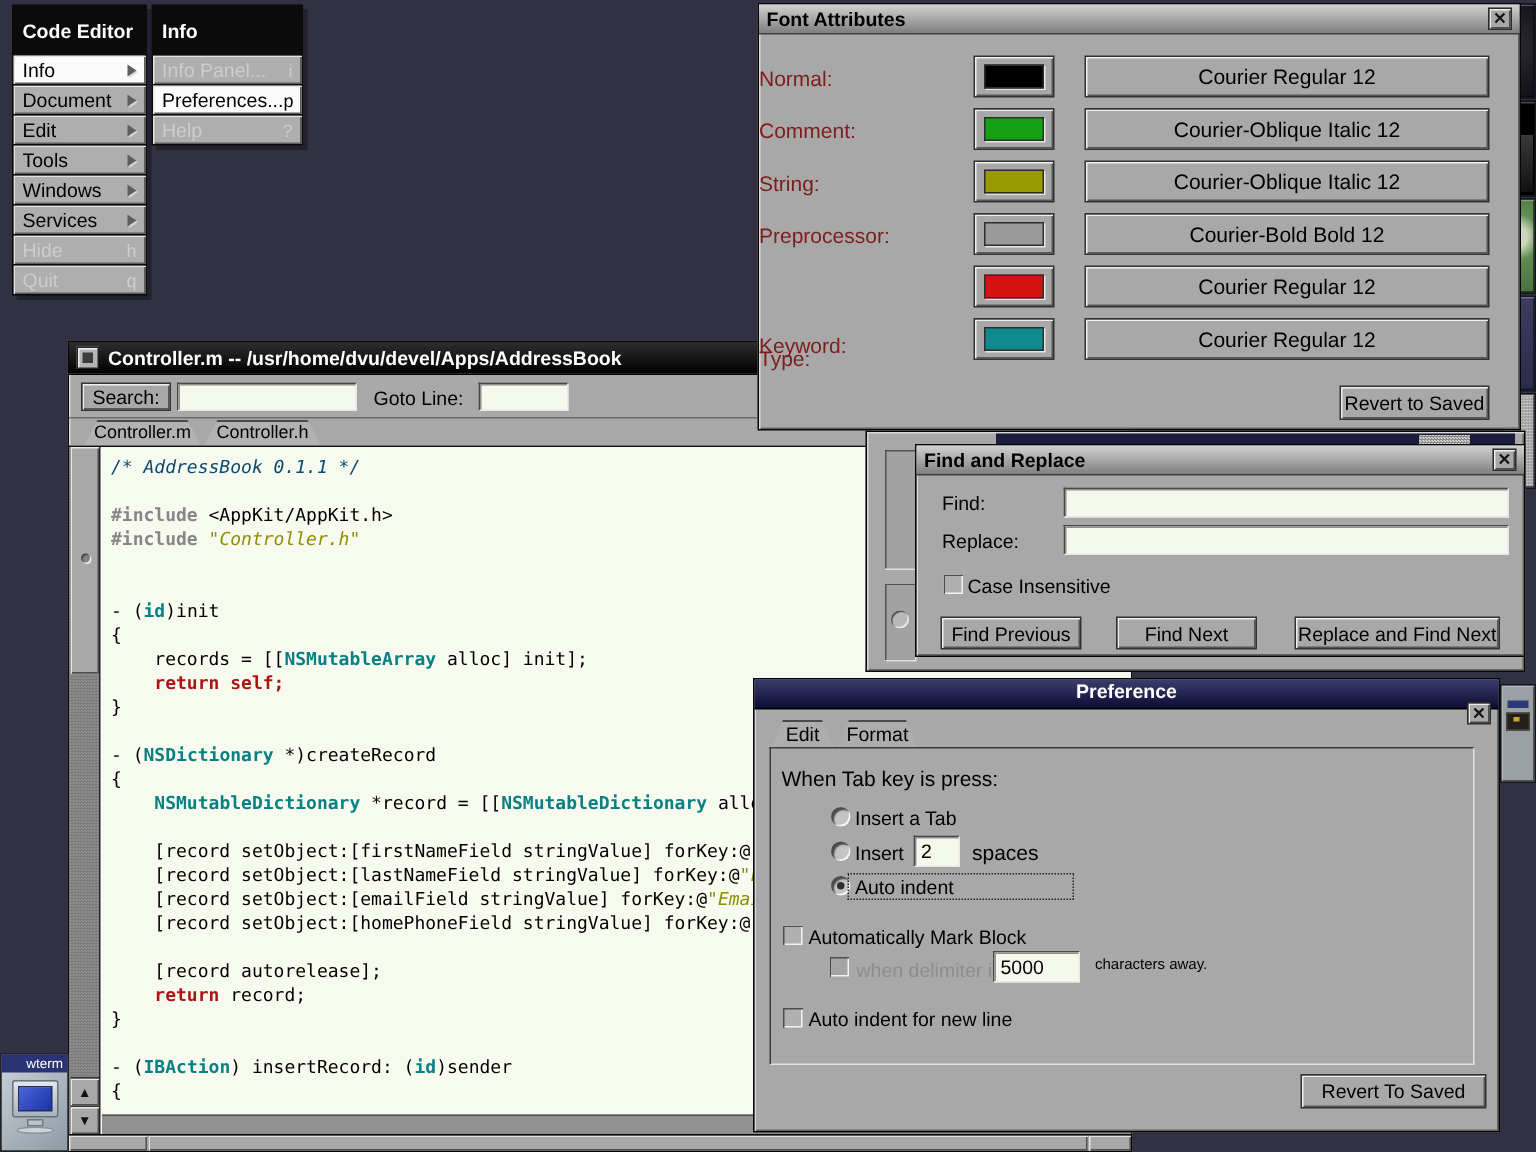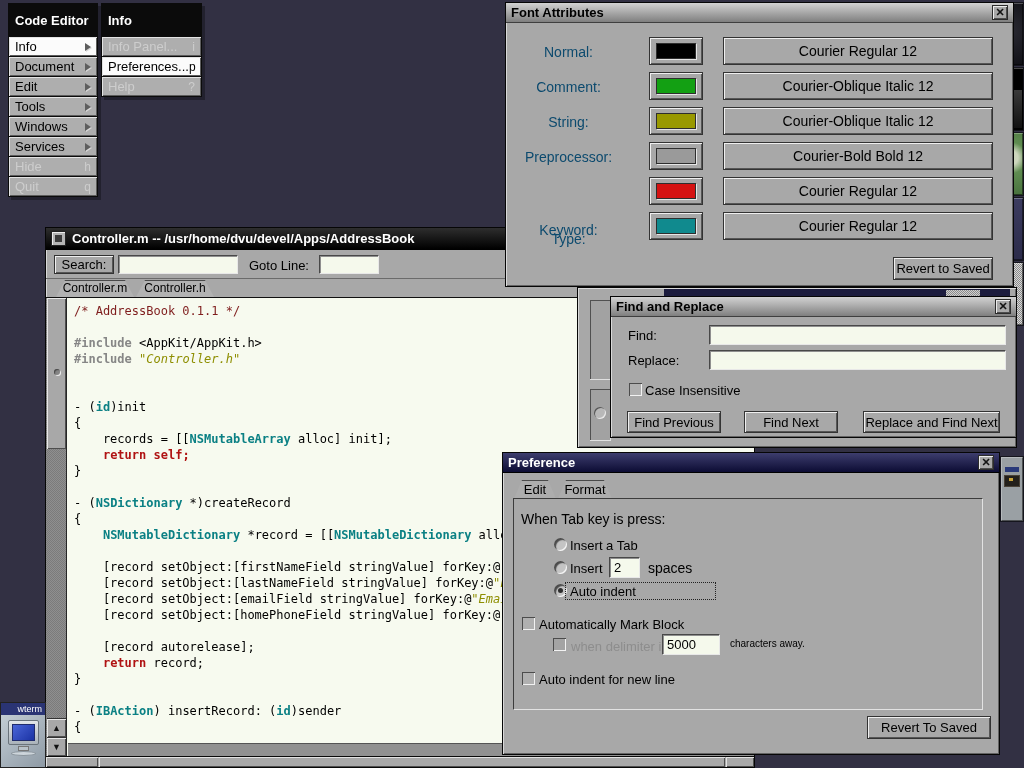--- a/index.html
+++ b/index.html
@@ -3,21 +3,21 @@
 <meta charset="utf-8">
 <style>
   * { margin:0; padding:0; box-sizing:border-box; }
   html,body { width:1024px; height:768px; overflow:hidden; }
   body { background:#323043; font-family:"Liberation Sans", sans-serif; position:relative; }
 
   .win { position:absolute; background:#a8a8a8; border:1px solid #060606;
          box-shadow: inset 1px 1px 0 #d9d9d9, inset -1px -1px 0 #636363; }
   .tb { height:20px; display:flex; align-items:center; padding:0 5px; font-weight:bold; font-size:13px; }
   .tb-gray { background:linear-gradient(#d2d2d2,#7f7f7f); color:#000; border-bottom:1px solid #3f3f3f; }
-  .tb-navy { background:linear-gradient(#3d3d6d,#0c0c34); color:#fff; border-bottom:1px solid #000; }
+  .tb-navy { background:linear-gradient(#3d3d6d,#0c0c34); color:#fff; border-bottom:1px solid #000;flex-direction:column; }
   .tb-black { background:linear-gradient(#2e2e2e,#000); color:#fff; border-bottom:1px solid #000; }
   .xbtn { margin-left:auto; width:16px; height:15px; background:#a8a8a8; font-weight:bold; font-size:11px;
           color:#141414; display:flex; align-items:center; justify-content:center;
           box-shadow: inset 1px 1px 0 #ececec, inset -1px -1px 0 #4c4c4c; border:1px solid #2c2c2c; }
   .btn { position:absolute; background:#a8a8a8; color:#000; font-size:13px; display:flex; align-items:center;
          justify-content:center; border:1px solid #333;
          box-shadow: inset 1px 1px 0 #efefef, inset -1px -1px 0 #565656; }
   .field { position:absolute; background:#f5f9ec; border:1px solid #484848; border-bottom-color:#e8e8e8;
            border-right-color:#e8e8e8; box-shadow: inset 1px 1px 0 #8f8f8f; font-size:13px; padding:1px 4px;
            font-family:"Liberation Sans",sans-serif; color:#000; }
@@ -30,21 +30,21 @@
         font-size:13px; color:#000; box-shadow: inset 1px 1px 0 #e3e3e3, inset -1px -1px 0 #5c5c5c; }
   .mi.on { background:#fbfbfb; }
   .mi.dim { color:#cdcdcd; }
   .sc { margin-left:auto; font-size:12px; }
   .arr { margin-left:auto; width:0; height:0; border-left:6px solid #5e5e5e;
          border-top:4px solid transparent; border-bottom:4px solid transparent;
          filter: drop-shadow(1px 1px 0 #d8d8d8); }
 
   
   #font-attrs { left:505px; top:2px; width:509px; height:285px; z-index:40; }
-  .fa-row-label { position:absolute; width:125px; text-align:center; font-size:14px; color:#0c4a6e; }
+  .fa-row-label { position:absolute; width:125px; text-align:left; font-size:14px; color:#7f1d1d; }
   .swatch-btn { position:absolute; left:143px; width:54px; height:28px; }
   .swatch { width:40px; height:16px; border:1px solid #2e2e2e; box-shadow: 1px 1px 0 #e6e6e6; }
   .font-btn { position:absolute; left:217px; width:270px; height:28px; font-size:14px; }
 
   
   #editor { left:45px; top:227px; width:710px; height:541px; z-index:10; background:#a8a8a8; }
   .e-title { position:absolute; left:0; top:0; right:0; height:22px; gap:6px; }
   .minibtn { width:15px; height:15px; background:#b5b5b5; border:1px solid #222;
              box-shadow: inset 1px 1px 0 #eee; display:flex; align-items:center; justify-content:center; }
   .minibtn i { width:7px; height:7px; background:#3c3c3c; display:block; }
@@ -60,21 +60,21 @@
            box-shadow: inset 1px 1px 0 #e8e8e8, inset -1px -1px 0 #4e4e4e; }
   .dimple { position:absolute; left:7px; top:71px; width:6px; height:6px; border-radius:50%;
             background:#858585; box-shadow: inset 1px 1px 1px #474747, 1px 1px 0 #ececec; }
   .sarrow { position:absolute; left:1px; width:19px; height:19px; background:#a8a8a8; font-size:9px; color:#111;
             display:flex; align-items:center; justify-content:center;
             box-shadow: inset 1px 1px 0 #e8e8e8, inset -1px -1px 0 #4e4e4e; border-top:1px solid #333; }
   .code-area { position:absolute; left:22px; top:0; right:0; bottom:13px; background:#f7faef;
                overflow:hidden; padding:5px 0 0 6px; }
   .cline { white-space:pre; font-family:"DejaVu Sans Mono", monospace; font-size:12px; height:16px; line-height:16px; color:#000; }
   .tok-normal { color:#000; }
-  .tok-comment { color:#7f1d1d; }
+  .tok-comment { color:#0c4a6e; font-style:italic; }
   .tok-string { color:#8e8e00; font-style:italic; }
   .tok-preprocessor { color:#868686; font-weight:bold; }
   .tok-keyword { color:#b01313; font-weight:bold; }
   .tok-type { color:#0b8084; font-weight:bold; }
   .hgap { position:absolute; left:22px; right:0; bottom:0; height:13px; background:#919191; border-top:1px solid #555; }
   .resizebar { position:absolute; left:0; bottom:0; right:0; height:11px; background:#a8a8a8; border-top:1px solid #0a0a0a; display:flex; }
   .rz { box-shadow: inset 1px 1px 0 #e2e2e2, inset -1px -1px 0 #4e4e4e; }
   .rz-l { width:52px; } .rz-m { flex:1; margin:0 1px; } .rz-r { width:28px; }
 
   

